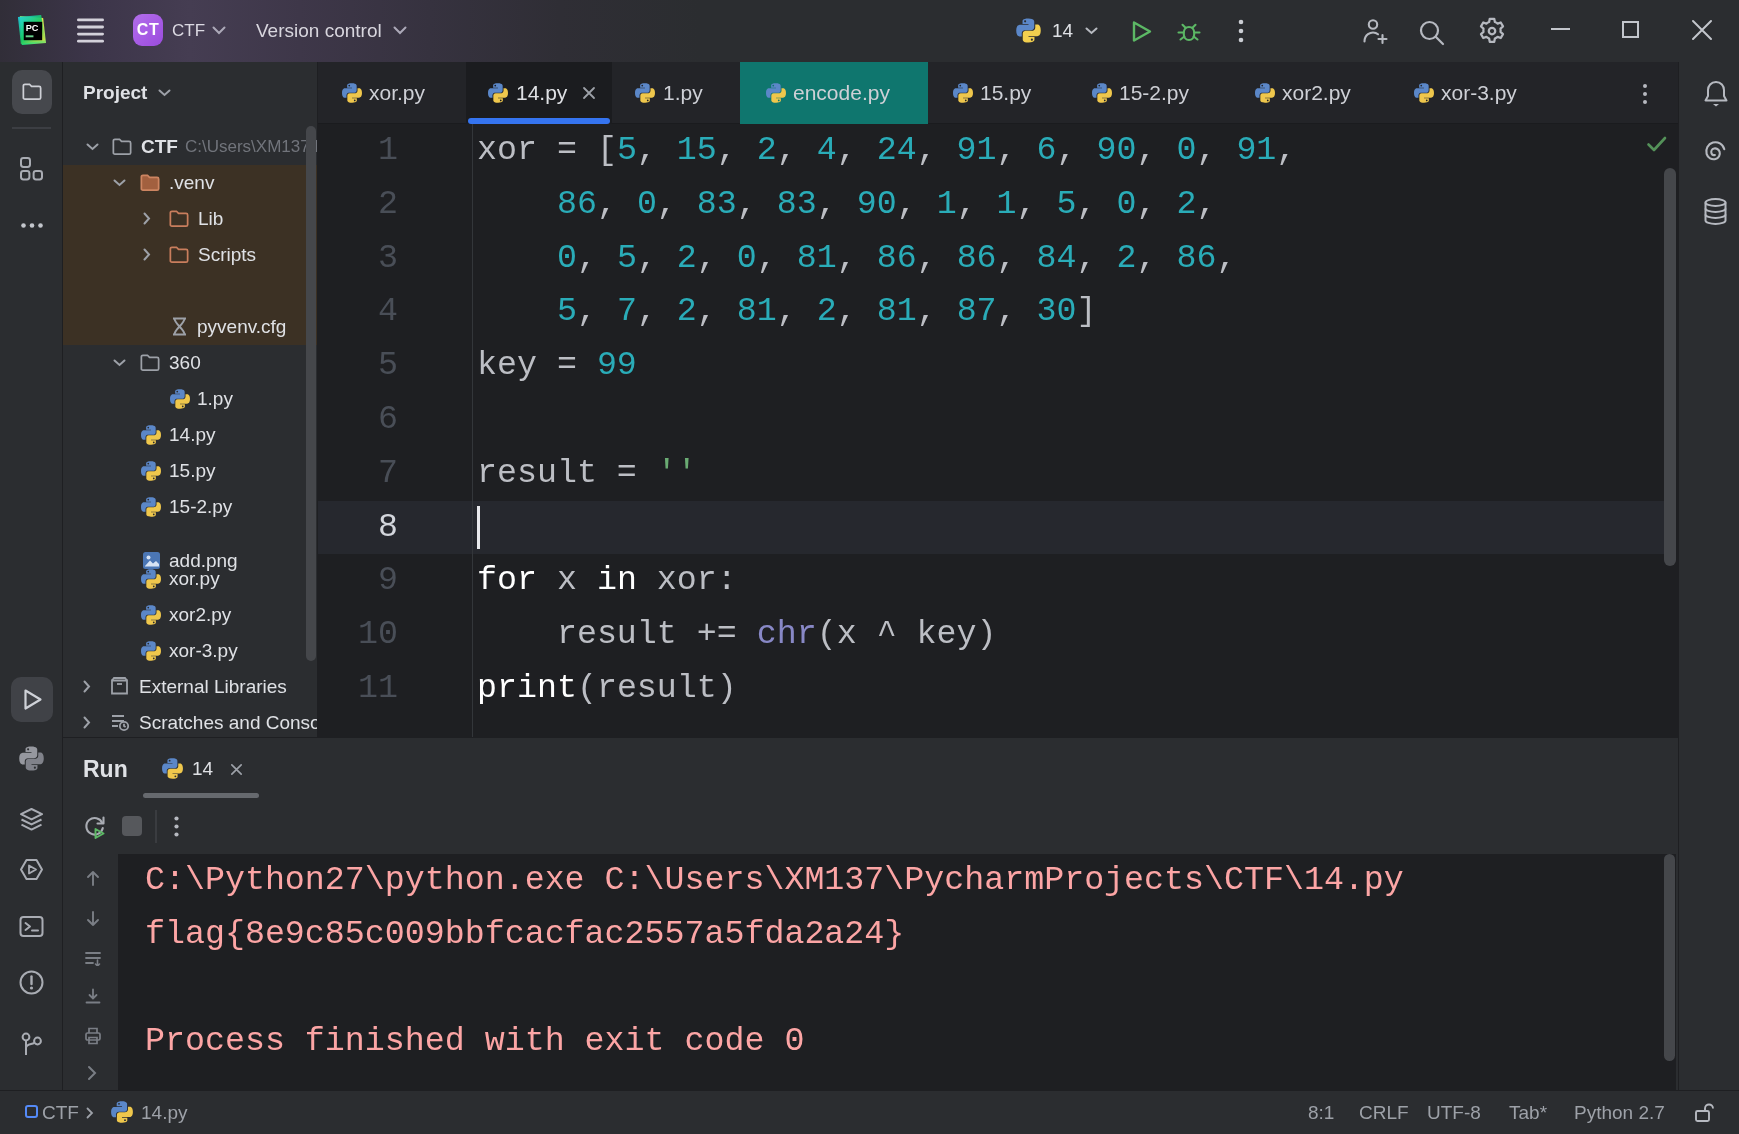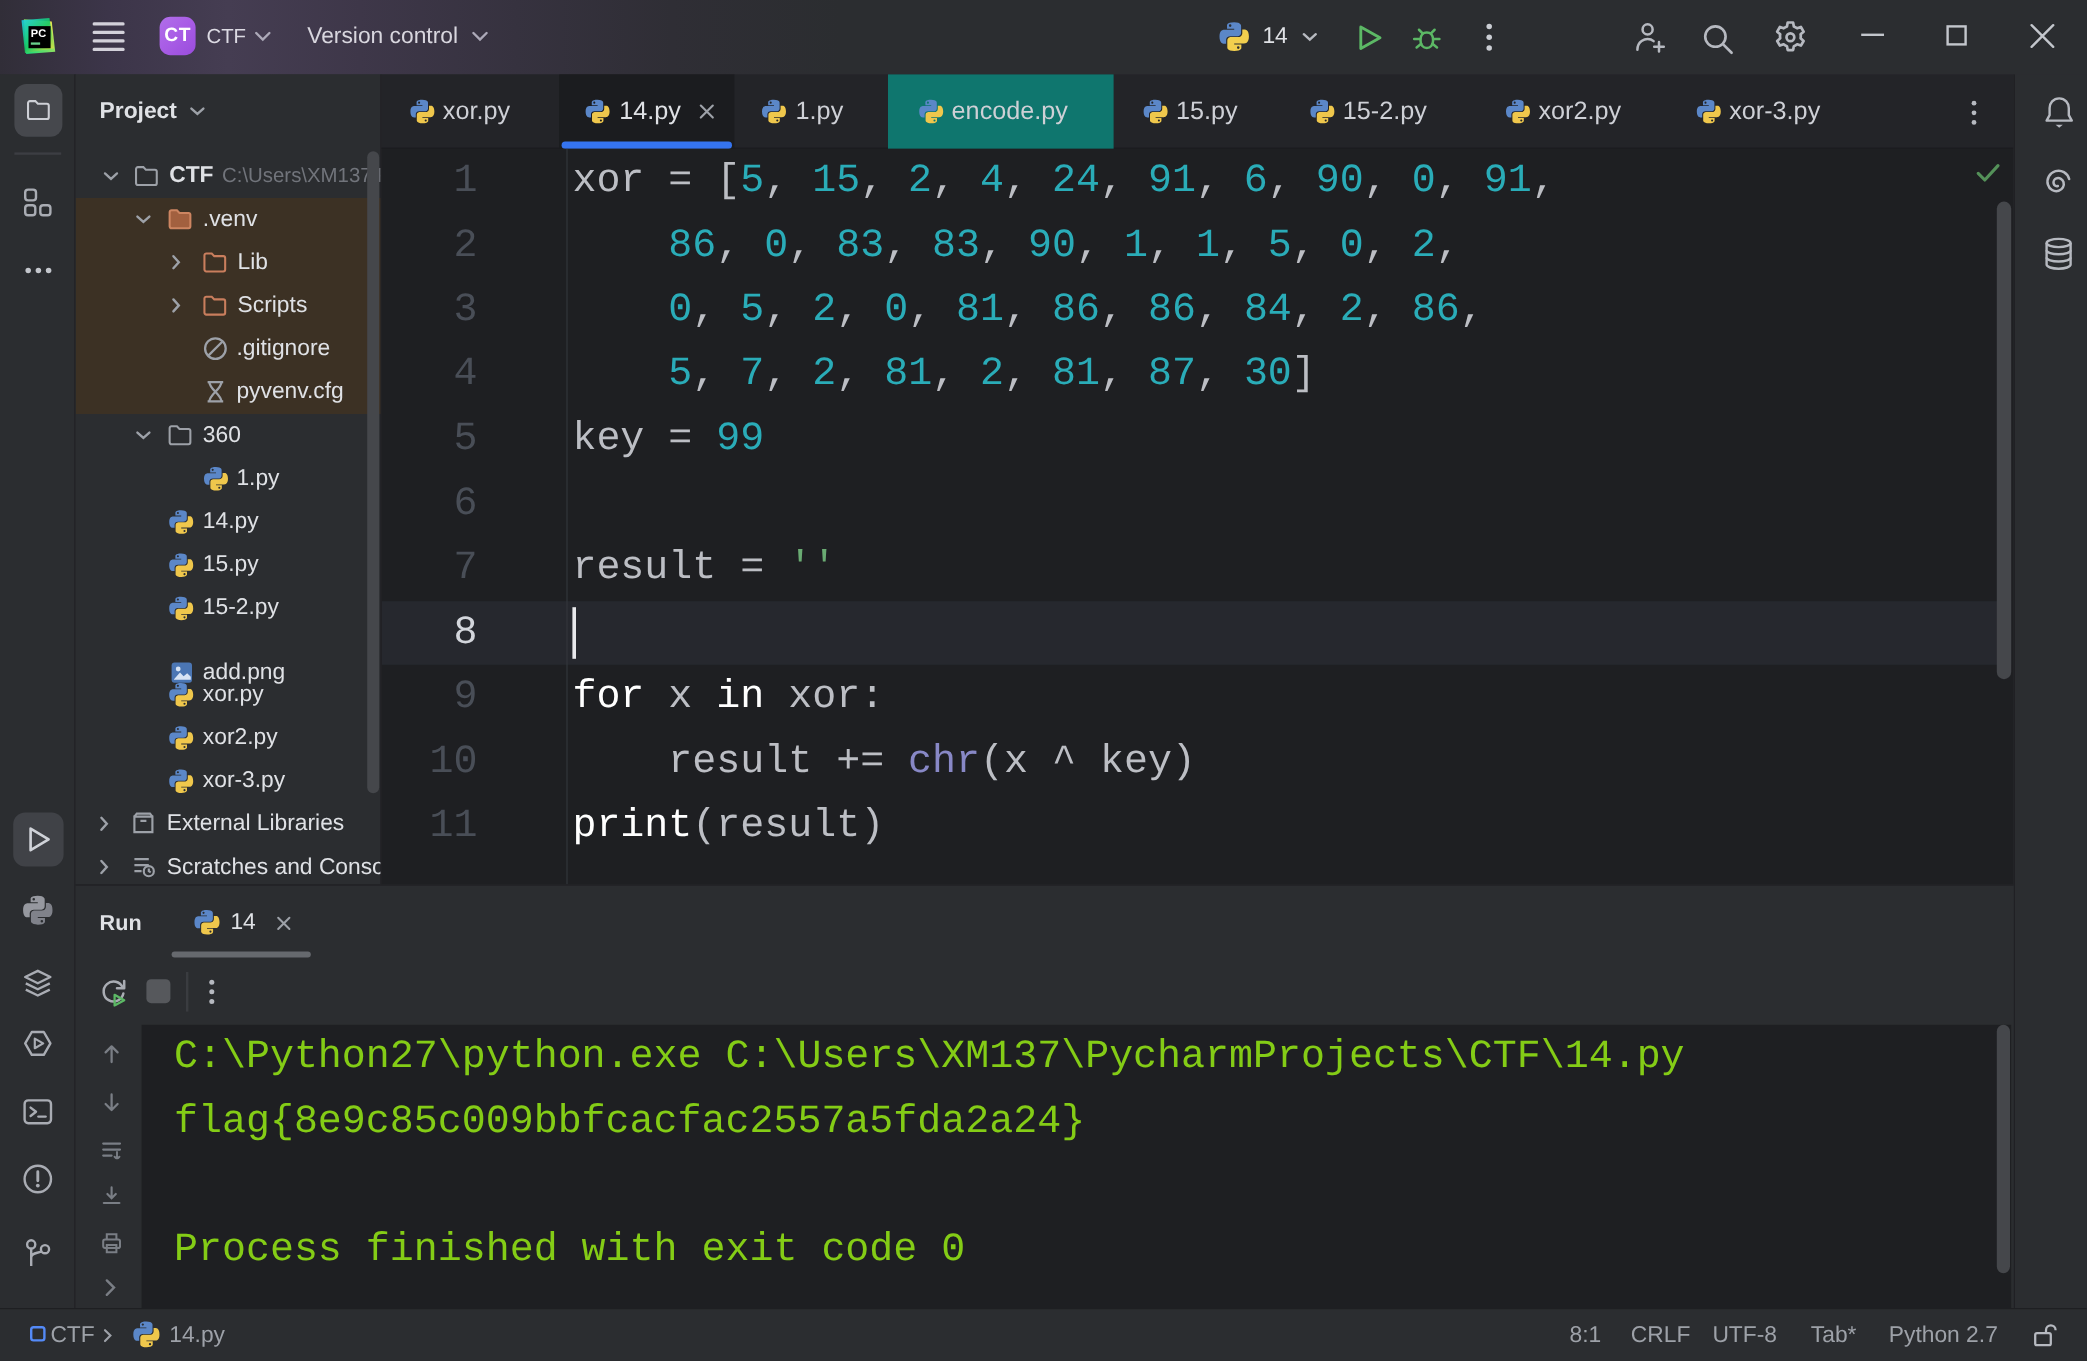--- a/index.html
+++ b/index.html
@@ -29,21 +29,21 @@
 #gutter{position:absolute;left:0;top:0;width:72px;text-align:right;font-family:"Liberation Mono",monospace;font-size:33.3px;line-height:53.8px;color:#494e57;white-space:pre}
 #gutline{position:absolute;left:154px;top:0;width:1px;height:613px;background:#33363a}
 #code{position:absolute;left:159px;top:0;font-family:"Liberation Mono",monospace;font-size:33.3px;line-height:53.8px;color:#bcbec4;white-space:pre}
 .n{color:#2aacb8}.k{color:#ffffff}.s{color:#6aab73}.bi{color:#8888c6}
 #caret{position:absolute;left:159px;top:382px;width:2.5px;height:43px;background:#e8e9ec}
 
 #rightstrip{position:absolute;left:1678px;top:62px;width:61px;height:1028px;background:#2b2d30;border-left:1px solid #1e1f22}
 
 #runpanel{position:absolute;left:63px;top:737px;width:1615px;height:353px;background:#2b2d30;border-top:1px solid #1e1f22}
 #console{position:absolute;left:55px;top:116px;width:1558px;height:237px;background:#1e1f22}
-#conout{position:absolute;left:27px;top:0;font-family:"Liberation Mono",monospace;font-size:33.3px;line-height:53.5px;color:#84cc16;white-space:pre}
+#conout{position:absolute;left:27px;top:0;font-family:"Liberation Mono",monospace;font-size:33.3px;line-height:53.5px;color:#fca5a5;white-space:pre}
 
 #statusbar{position:absolute;left:0;top:1090px;width:1739px;height:44px;background:#2b2d30;border-top:1px solid #1e1f22;font-size:19px;color:#9da1a8}
 .sbtxt{position:absolute;top:0;line-height:43px;white-space:nowrap}
 .thumb{position:absolute;background:#45474b;border-radius:6px}
 </style>
 </head>
 <body>
 <div id="app">
 
 <div id="titlebar">
@@ -253,27 +253,20 @@
   <div class="trow" style="top:139px">
     <svg class="abs" style="left:80px;top:11px" width="8" height="13" viewBox="0 0 8 13">
           <path d="M1.5 1.5 L6 6.5 L1.5 11.5" fill="none" stroke="#9da1a8" stroke-width="2" stroke-linecap="round"></path>
         </svg>
     <svg class="abs" style="left:105px;top:8px" width="22" height="20" viewBox="0 0 24 22">
           <path d="M2.5 4.2c0-1 .8-1.7 1.7-1.7h5l2.3 2.4h8.3c1 0 1.7.8 1.7 1.7v10.6c0 1-.8 1.7-1.7 1.7H4.2c-1 0-1.7-.8-1.7-1.7z" fill="none" stroke="#c97e5d" stroke-width="1.9"></path>
         </svg>
     <span style="left:135px">Lib</span>
   </div>
 
-  <div class="trow" style="top:211px">
-    <svg class="abs" style="left:106px;top:7px" width="21" height="21" viewBox="0 0 21 21">
-          <circle cx="10.5" cy="10.5" r="8.6" fill="none" stroke="#9da1a8" stroke-width="1.9"></circle>
-          <path d="M4.6 16.4 L16.4 4.6" stroke="#9da1a8" stroke-width="1.9"></path>
-        </svg>
-    <span style="left:134px">.gitignore</span>
-  </div>
 
   <div class="trow" style="top:247px">
     <svg class="abs" style="left:106px;top:7px" width="21" height="21" viewBox="0 0 21 21">
           <g fill="none" stroke="#9da1a8" stroke-width="1.9">
             <path d="M4 2.5 H17 M4 18.5 H17"></path>
             <path d="M5.5 2.5 C5.5 8 15.5 13 15.5 18.5 M15.5 2.5 C15.5 8 5.5 13 5.5 18.5"></path>
           </g>
         </svg>
     <span style="left:134px">pyvenv.cfg</span>
   </div>
@@ -498,21 +491,21 @@
     <g fill="none" stroke="#b6b9c0" stroke-width="2">
       <ellipse cx="13.5" cy="5.5" rx="10" ry="3.4"></ellipse>
       <path d="M3.5 5.5 V23.5 C3.5 25.4 8 26.9 13.5 26.9 C19 26.9 23.5 25.4 23.5 23.5 V5.5"></path>
       <path d="M3.5 11.5 C3.5 13.4 8 14.9 13.5 14.9 C19 14.9 23.5 13.4 23.5 11.5"></path>
       <path d="M3.5 17.5 C3.5 19.4 8 20.9 13.5 20.9 C19 20.9 23.5 19.4 23.5 17.5"></path>
     </g>
   </svg>
 </div>
 
 <div id="runpanel">
-  <div class="abs" style="left:20px;top:0;height:62px;line-height:62px;font-size:18px;font-weight:bold;color:#dfe1e5">Run</div>
+  <div class="abs" style="left:20px;top:0;height:62px;line-height:62px;font-size:23px;font-weight:bold;color:#dfe1e5">Run</div>
   <svg class="abs" style="left:98px;top:19px" width="23" height="23" viewBox="0 0 24 24">
         <use href="#pysym"></use>
       </svg>
   <div class="abs" style="left:129px;top:0;height:62px;line-height:62px;font-size:19px;color:#dfe1e5">14</div>
   <svg class="abs" style="left:166px;top:24px" width="15" height="15" viewBox="0 0 16 16">
         <path d="M3 3 L13 13 M13 3 L3 13" stroke="#9da1a8" stroke-width="1.8" stroke-linecap="round"></path>
       </svg>
   <div class="abs" style="left:80px;top:55px;width:116px;height:4.5px;border-radius:2.5px;background:#66696e"></div>
 
   <svg class="abs" style="left:19px;top:75px" width="25" height="26" viewBox="0 0 25 26">

